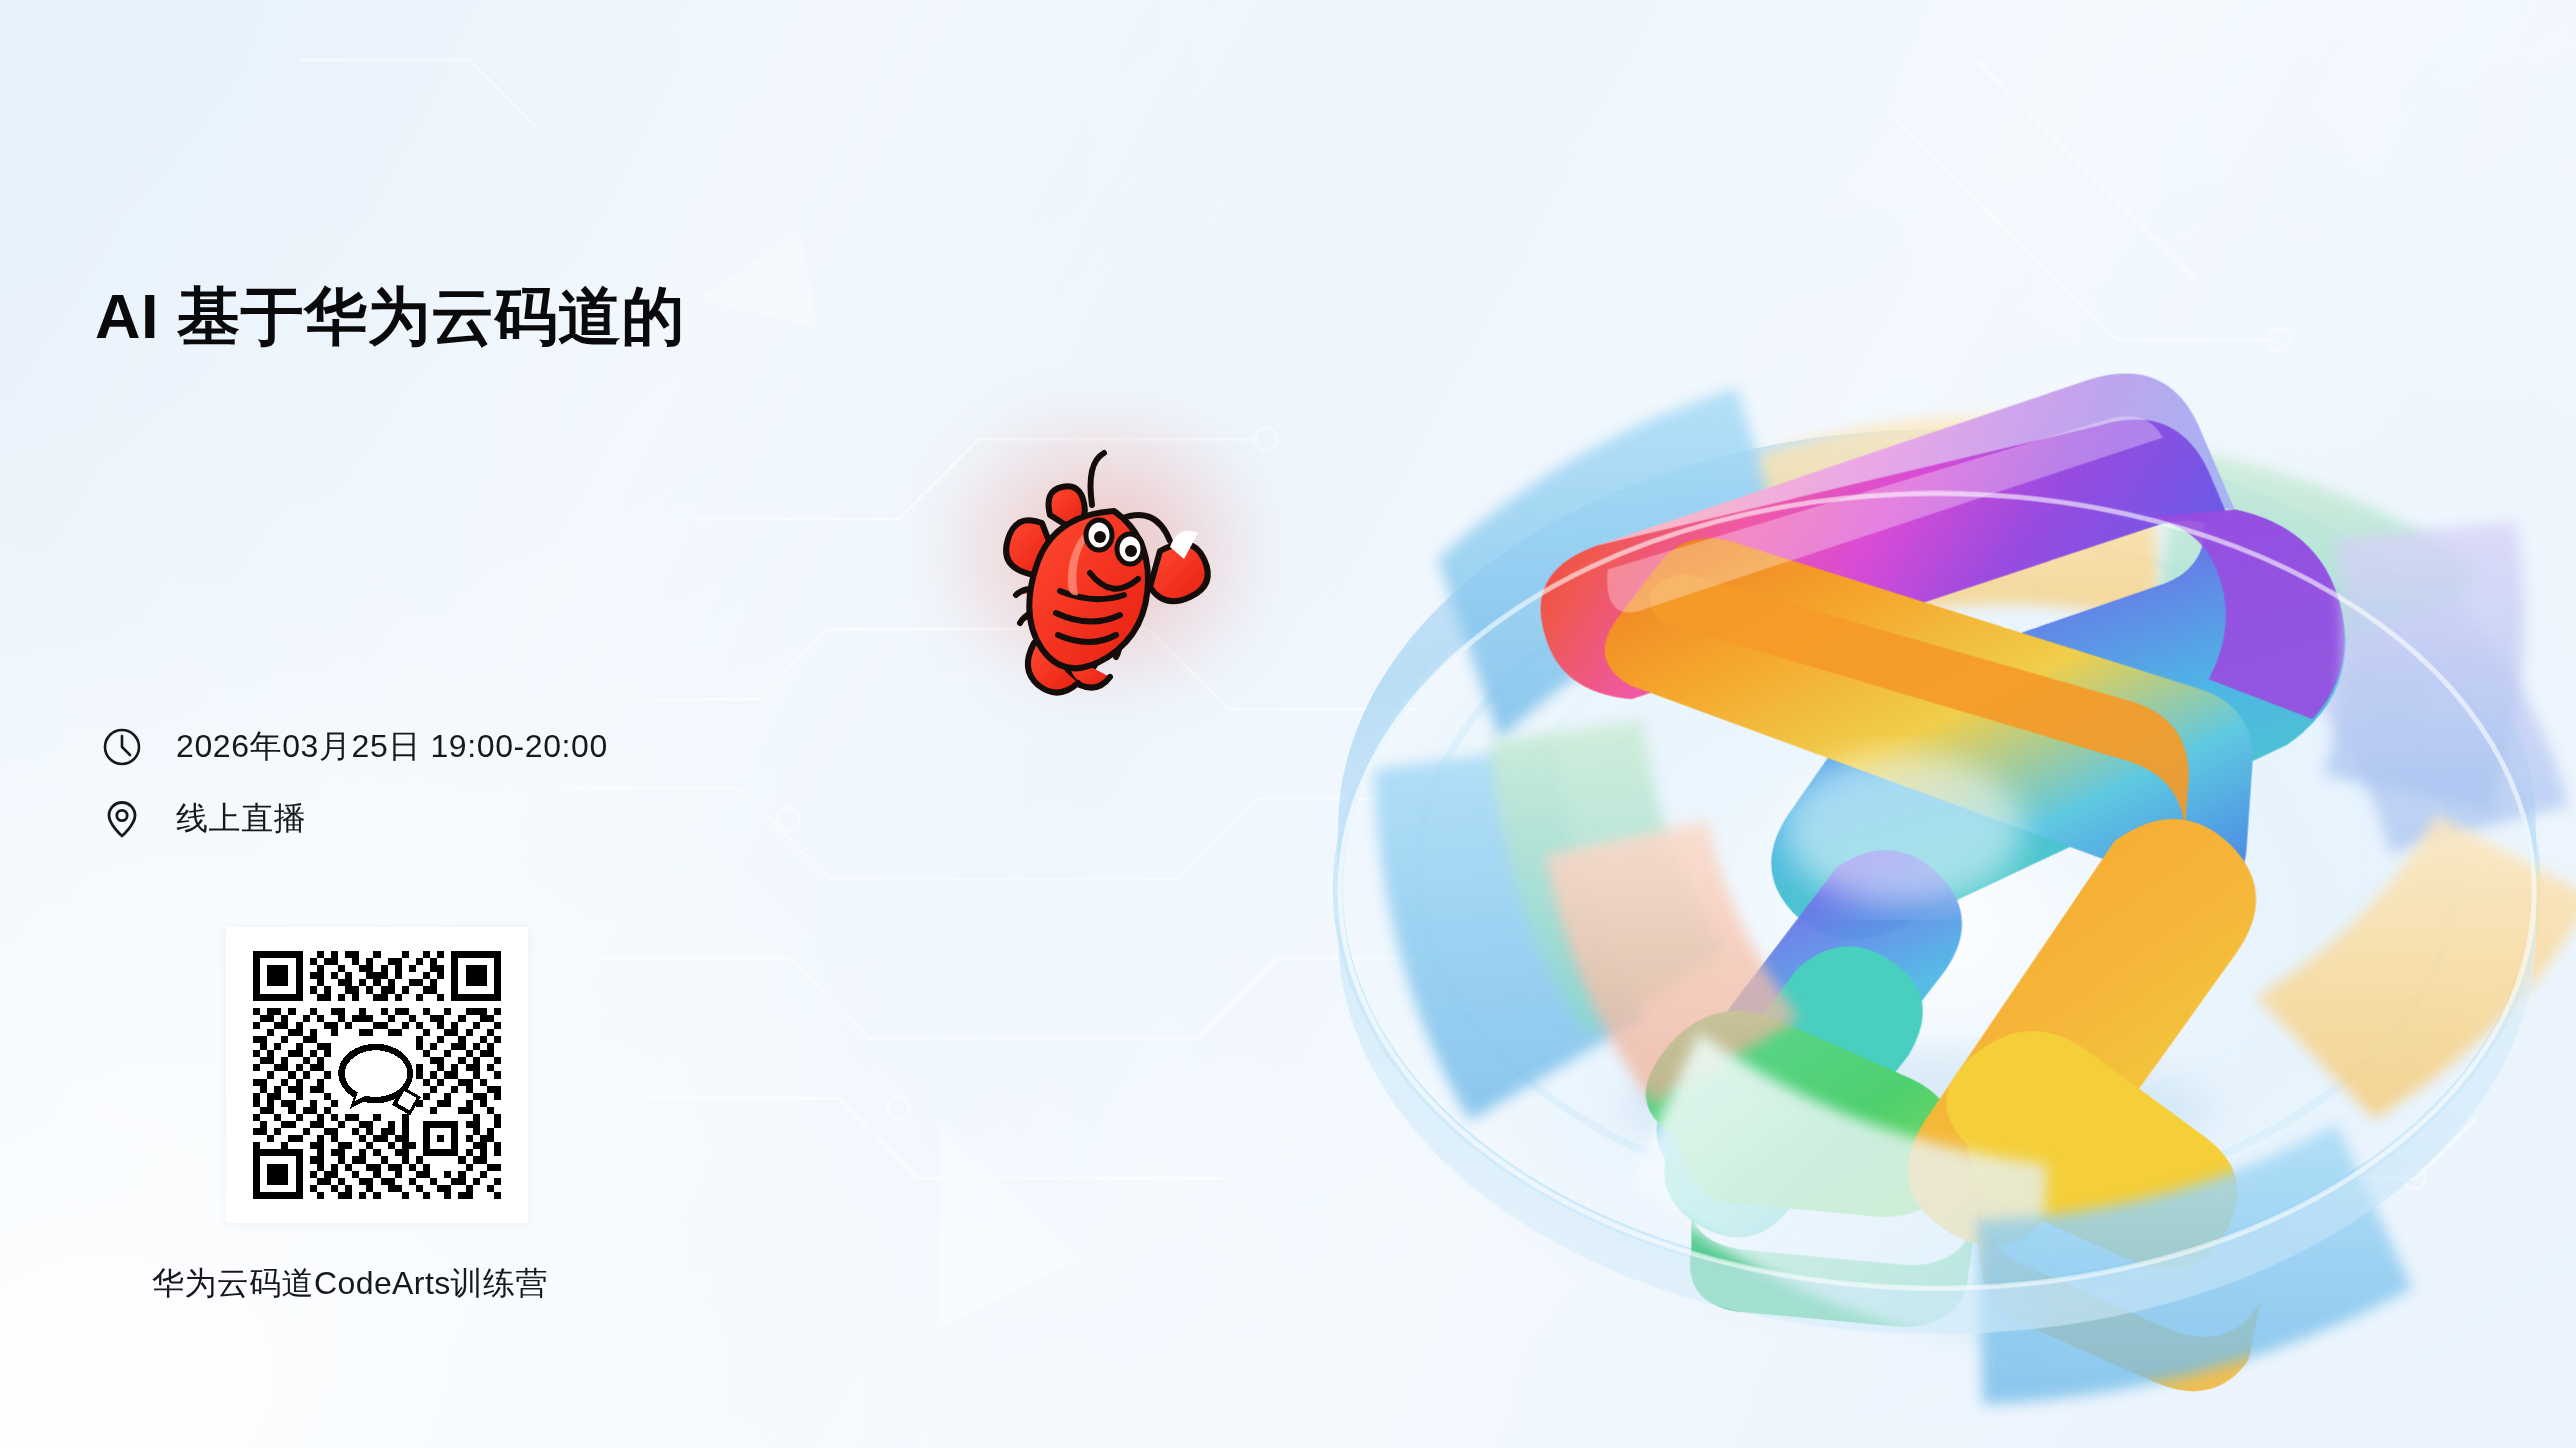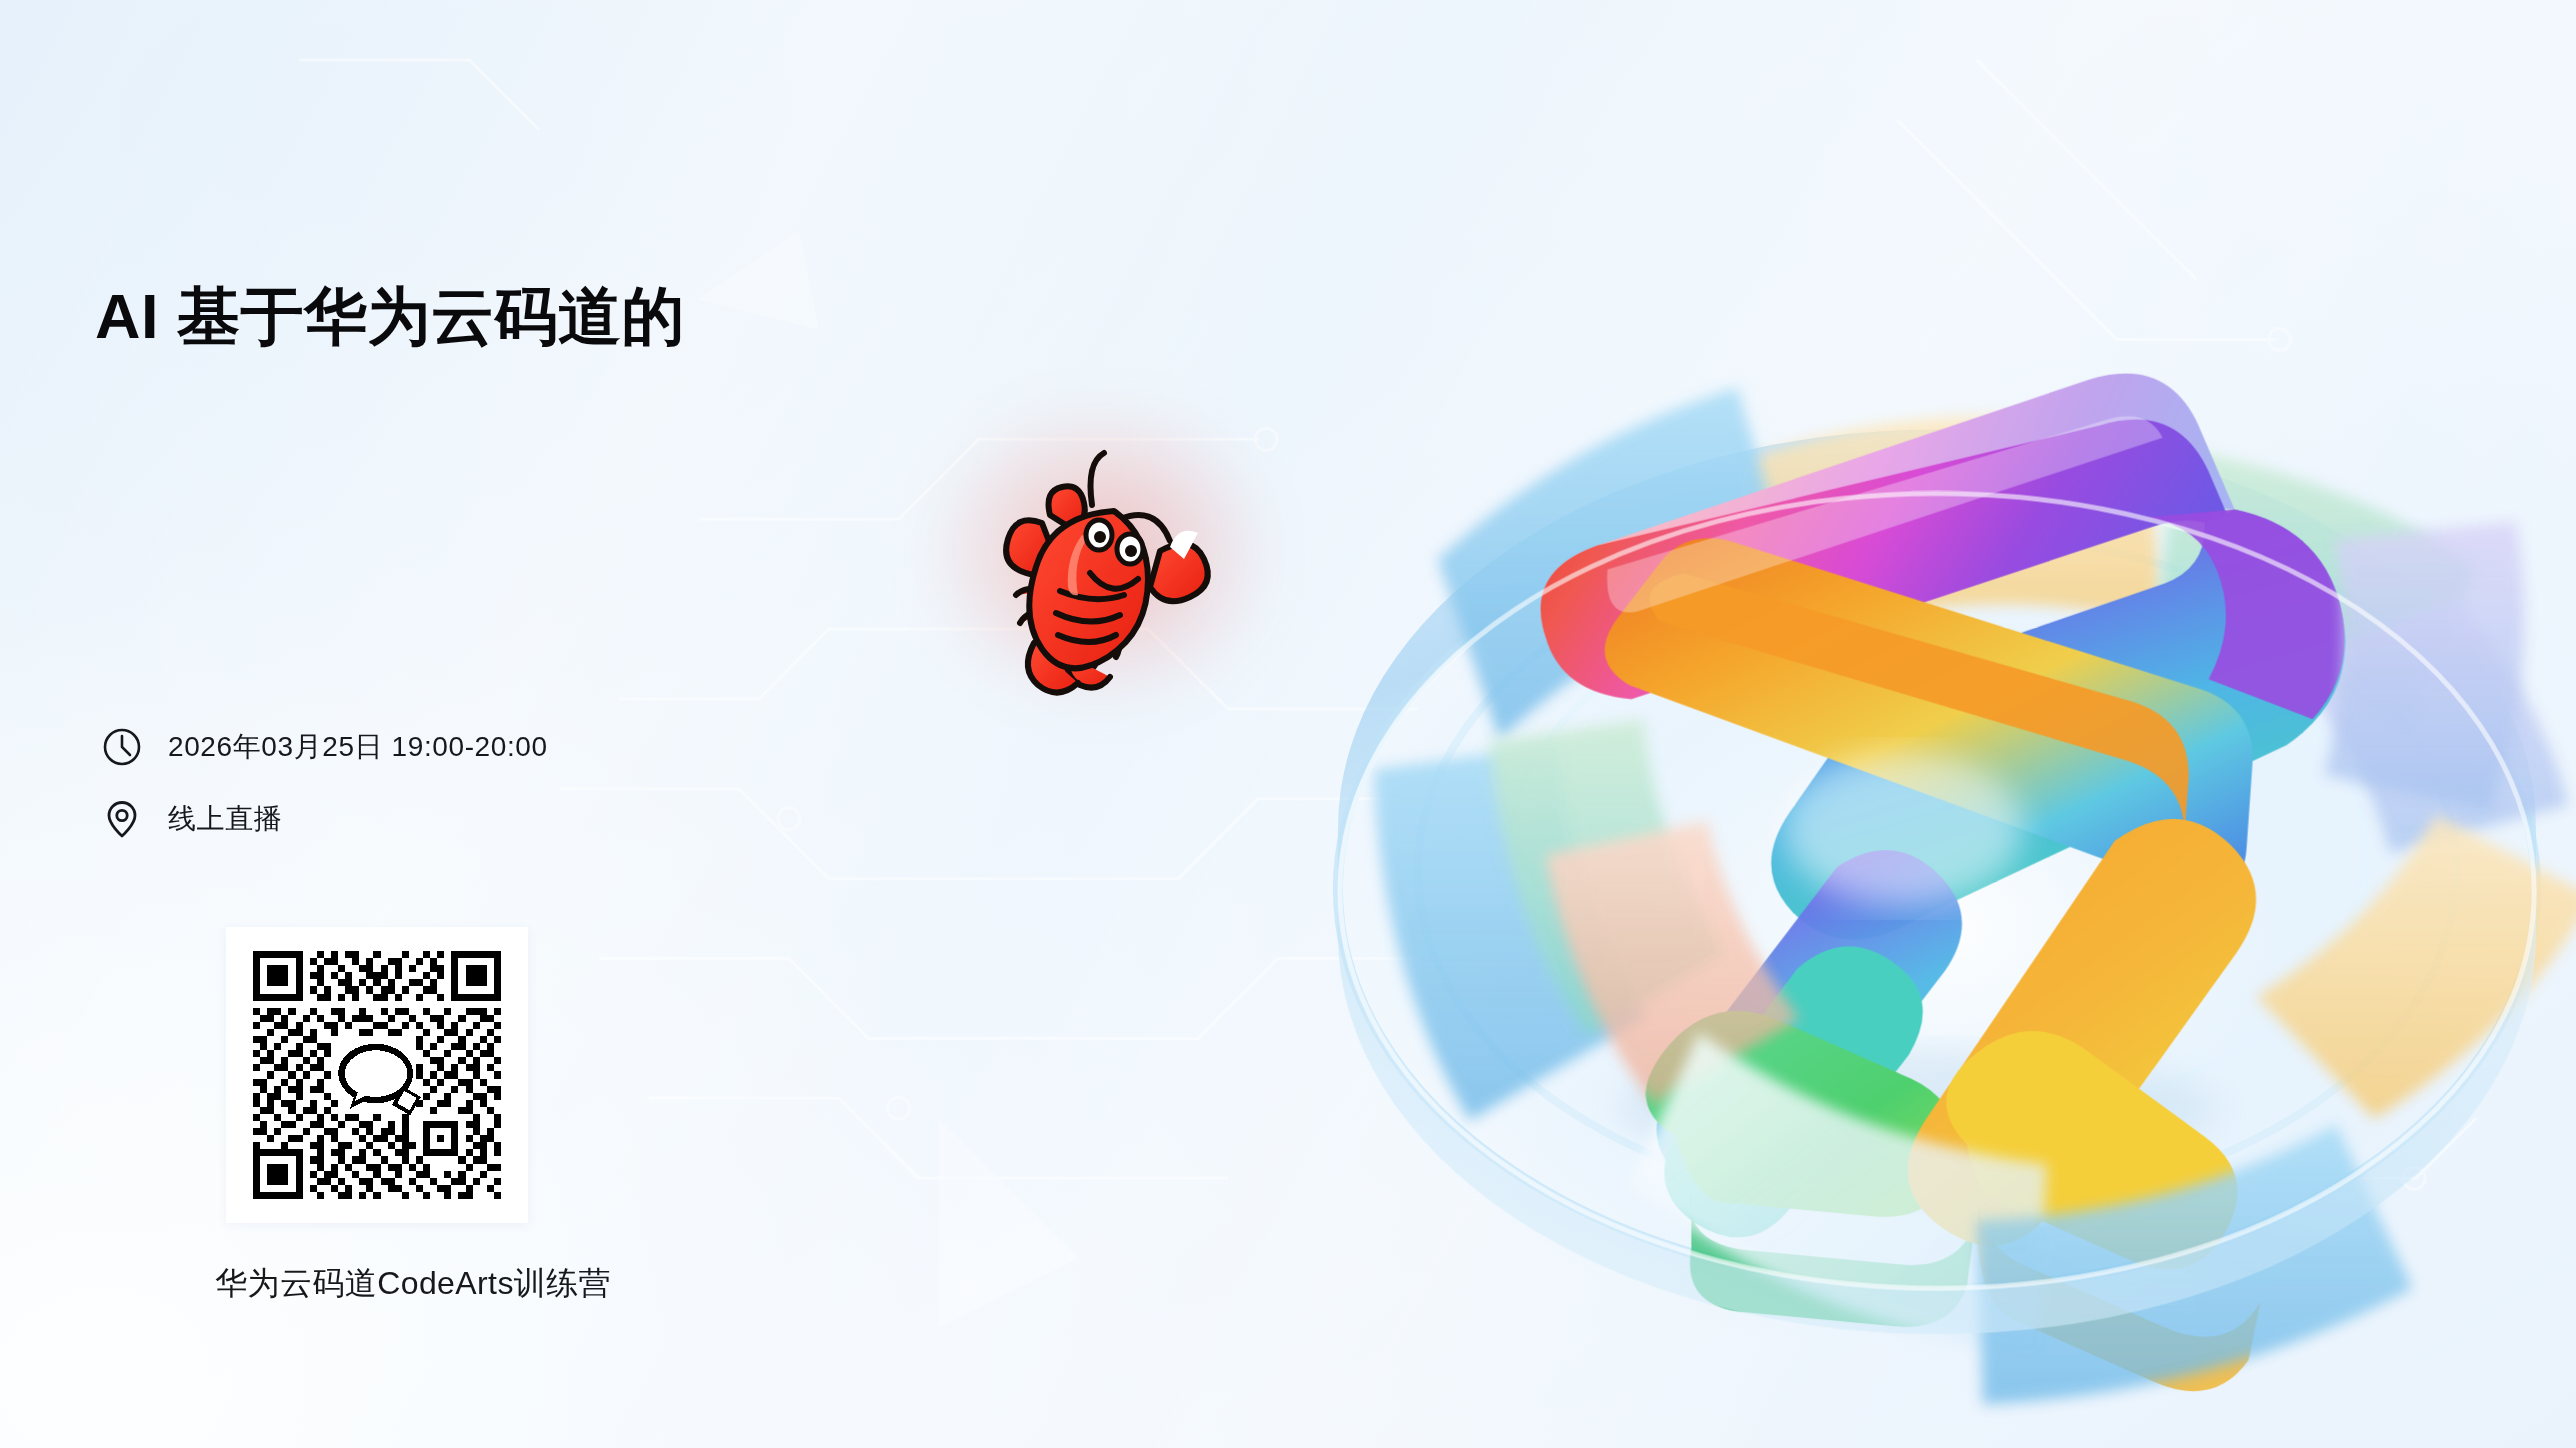--- a/index.html
+++ b/index.html
@@ -40,33 +40,33 @@
     position:absolute; left:95px; top:272px; width:1178px;
     font-size:63px; font-weight:700; line-height:1.42;
     letter-spacing:0.5px; color:#0a0a0c;
   }
   .title-line { white-space:nowrap; }
 
   .meta { position:absolute; left:100px; top:711px; }
   .meta-row { display:flex; align-items:center; height:72px; }
   .meta-ico { width:44px; height:44px; flex:0 0 44px; margin-right:24px; }
   .meta-ico svg { display:block; width:44px; height:44px; }
-  .meta-txt { font-size:28px; color:#16181c; letter-spacing:0.6px; white-space:nowrap; }
+  .meta-txt { font-size:32px; color:#16181c; letter-spacing:0.6px; white-space:nowrap;margin-left:8px; }
 
   
   .qr-card {
     position:absolute; left:226px; top:927px;
     width:302px; height:296px;
     background:#fff; padding:17px;
     box-shadow:0 2px 10px rgba(60,100,150,.07);
   }
   .qr-card svg { display:block; width:100%; height:100%; }
   .qr-caption {
-    position:absolute; left:132px; top:1262px; width:479px;
-    text-align:right; font-size:32px; color:#16181c; letter-spacing:0.4px;
+    position:absolute; left:152px; top:1262px; width:479px;
+    text-align:left; font-size:32px; color:#16181c; letter-spacing:0.4px;
   }
 
   
   .lobster { position:absolute; left:964px; top:439px; width:270px; height:270px; }
   .lobster-glow {
     position:absolute; left:-40px; top:-30px; width:339px; height:300px;
     background:radial-gradient(ellipse at 52% 48%, rgba(235,85,70,.34) 0%, rgba(235,85,70,.16) 38%, rgba(235,85,70,0) 72%);
     filter:blur(26px);
   }
   .lobster svg { position:relative; display:block; width:270px; height:270px; }

